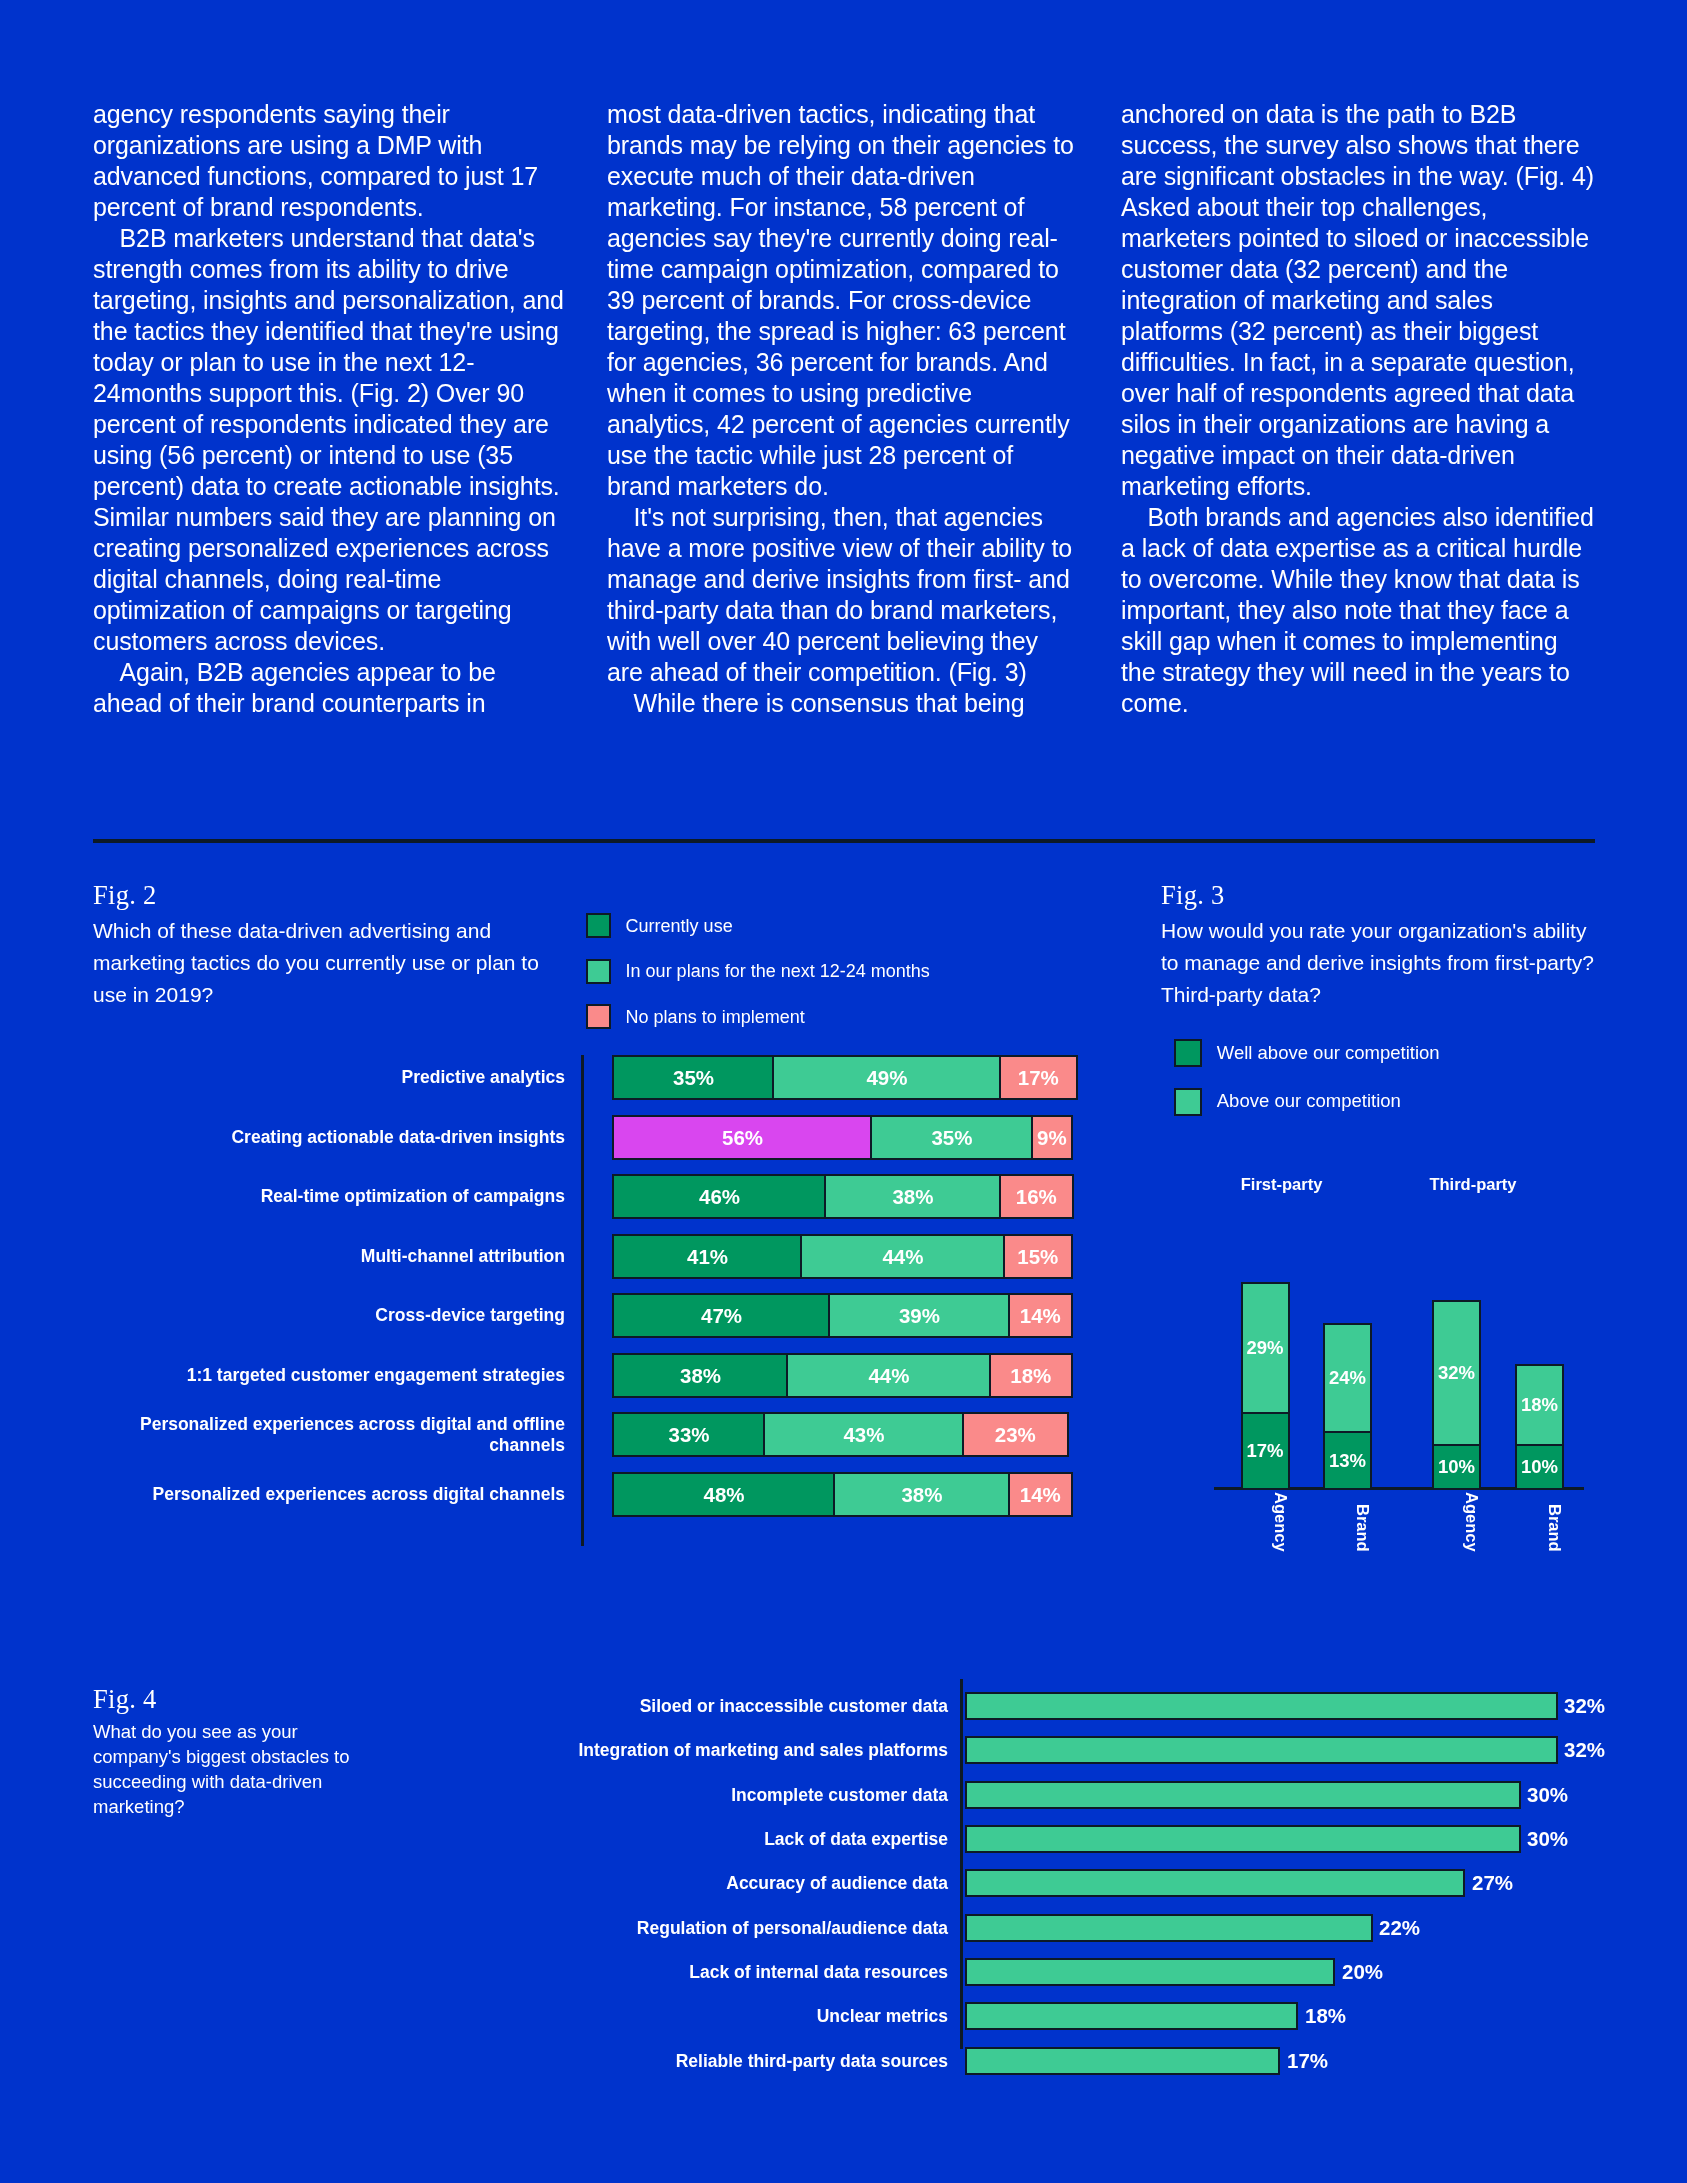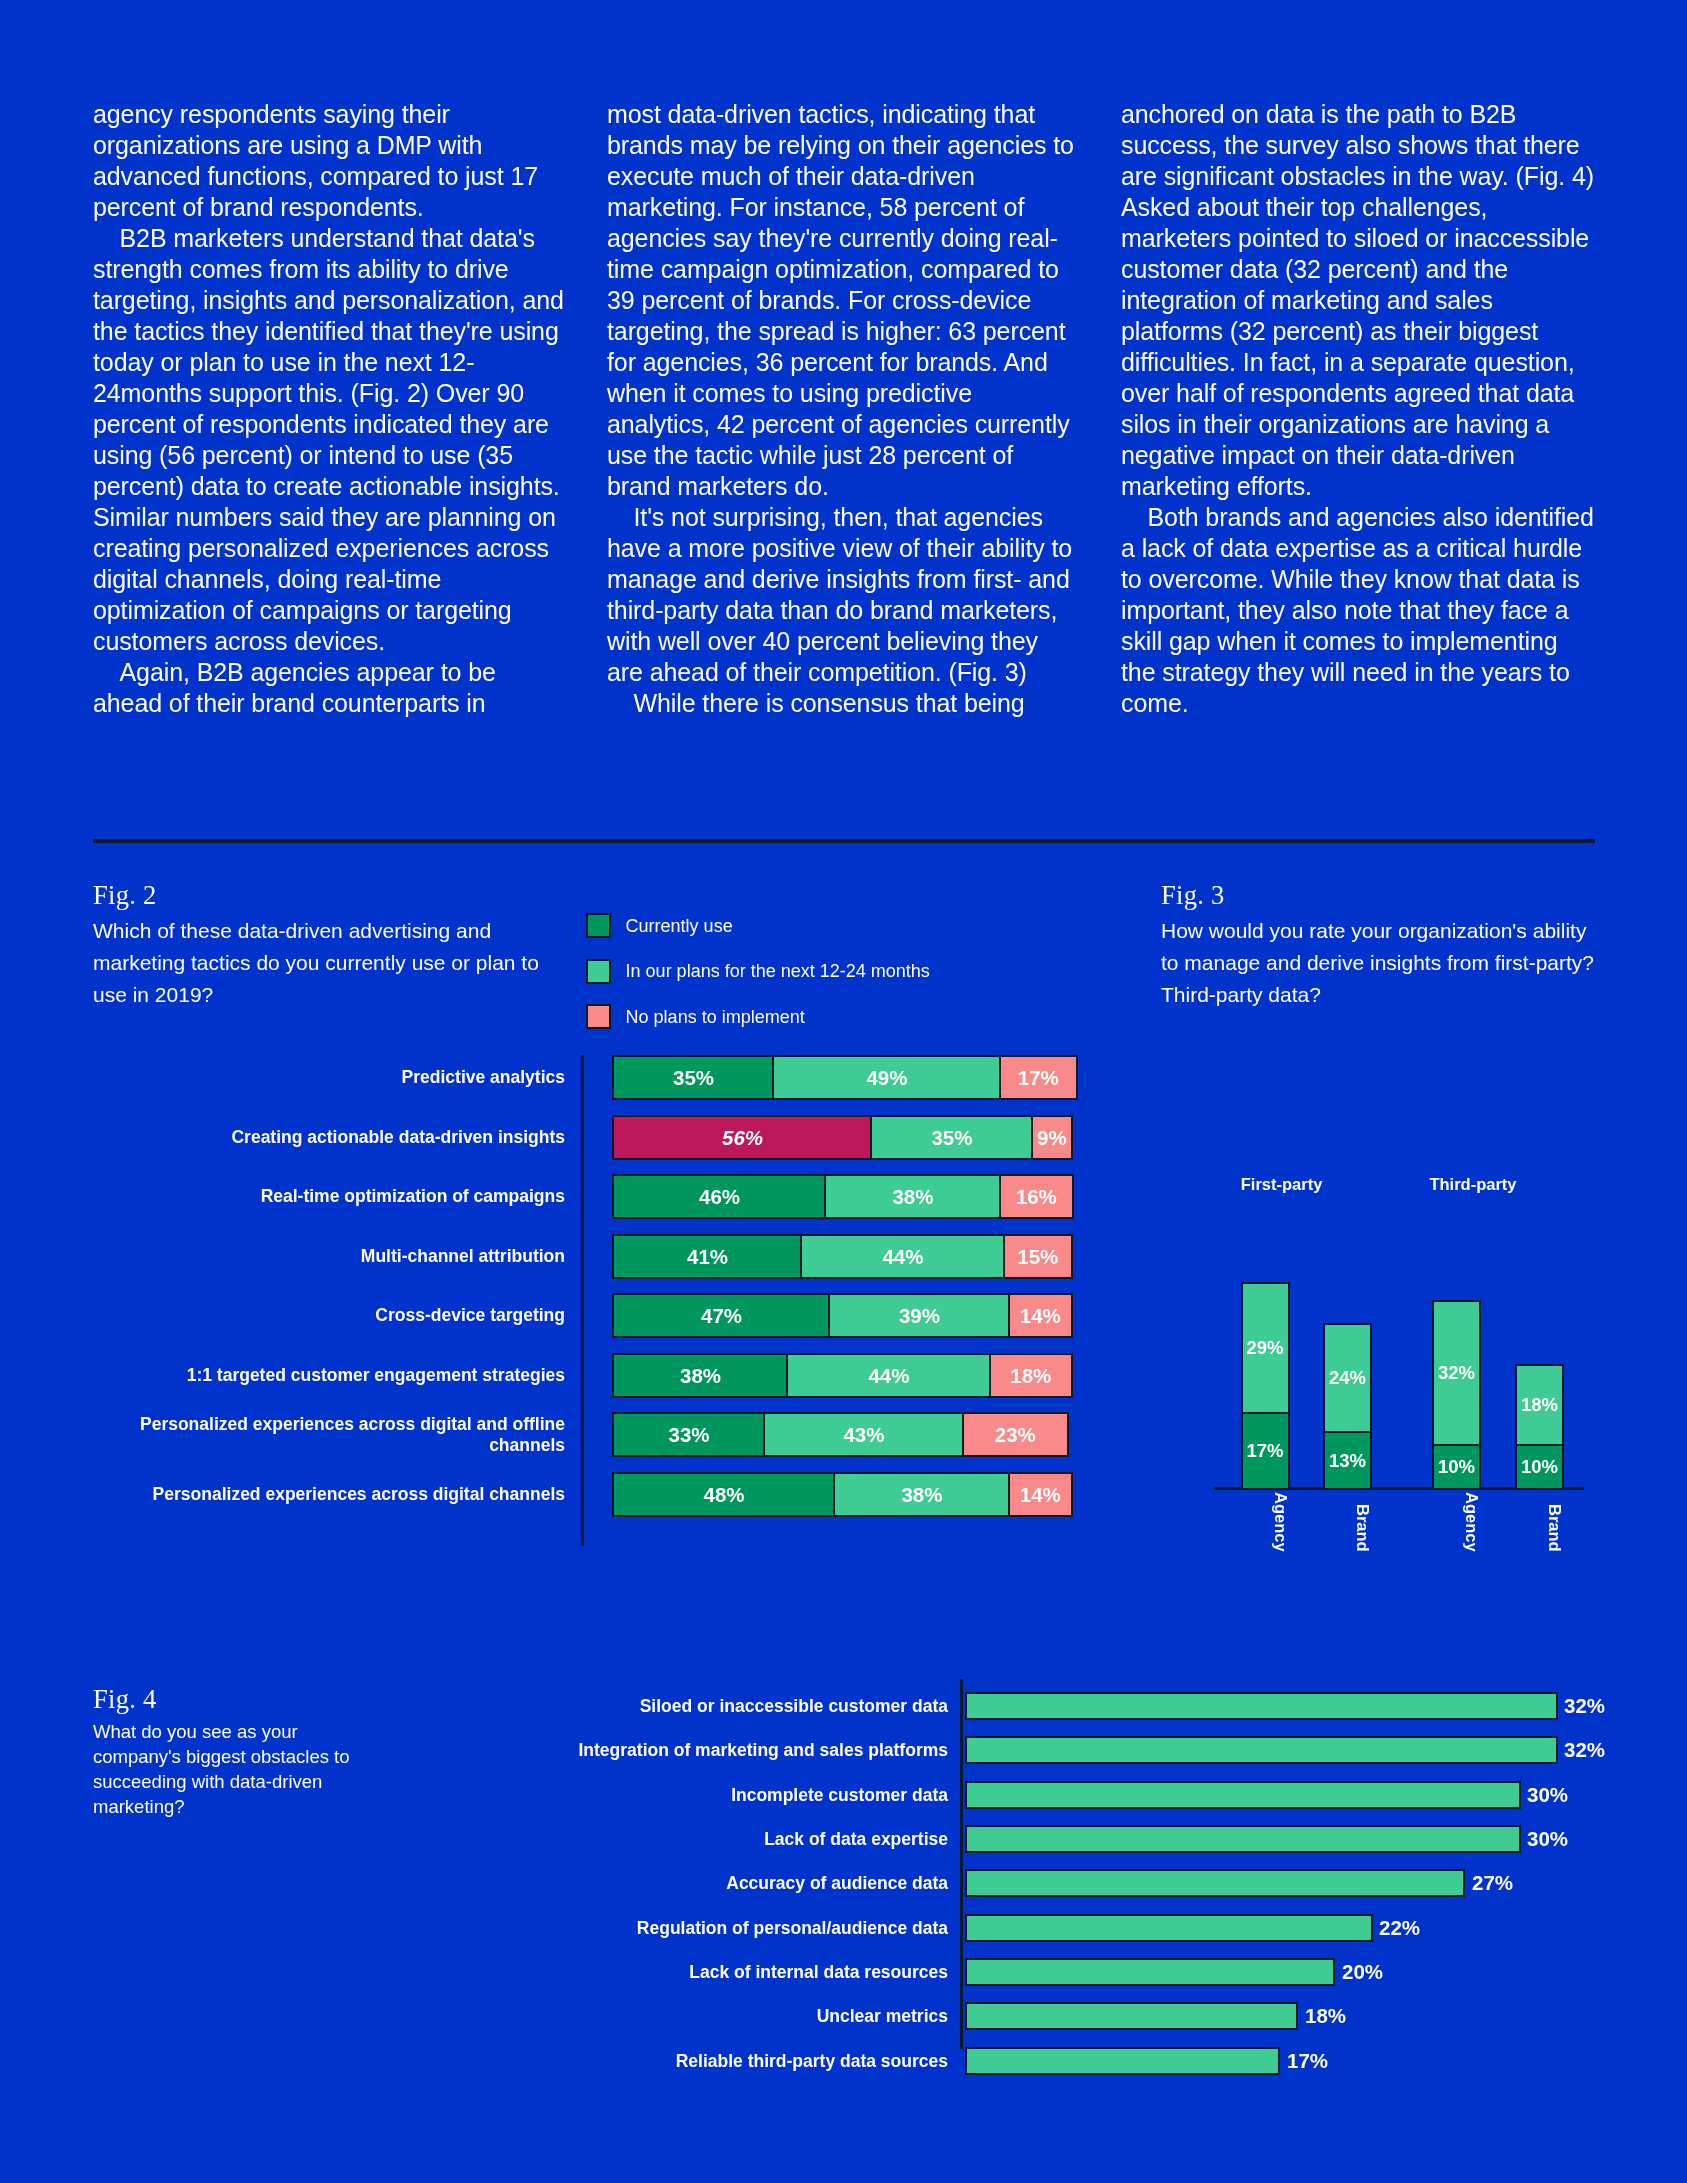--- a/index.html
+++ b/index.html
@@ -221,21 +221,21 @@
         <div class="f2label">Predictive analytics</div>
         <div class="f2bars">
           <div class="seg" style="width: 163px; background: rgb(0, 151, 95);">35%</div>
           <div class="seg" style="width: 229px; background: rgb(62, 203, 148);">49%</div>
           <div class="seg" style="width: 79px; background: rgb(250, 138, 138);">17%</div>
         </div>
       </div>
       <div class="f2row" style="top: 60px; width: 973px;">
         <div class="f2label">Creating actionable data-driven insights</div>
         <div class="f2bars">
-          <div class="seg" style="width: 261px; background: #be185d; font-style: italic;">56%</div>
+          <div class="seg" style="width: 261px; background: #d946ef;">56%</div>
           <div class="seg" style="width: 163px; background: rgb(62, 203, 148);">35%</div>
           <div class="seg" style="width: 42px; background: rgb(250, 138, 138);">9%</div>
         </div>
       </div>
       <div class="f2row" style="top: 119px; width: 973px;">
         <div class="f2label">Real-time optimization of campaigns</div>
         <div class="f2bars">
           <div class="seg" style="width: 215px; background: rgb(0, 151, 95);">46%</div>
           <div class="seg" style="width: 177px; background: rgb(62, 203, 148);">38%</div>
           <div class="seg" style="width: 75px; background: rgb(250, 138, 138);">16%</div>
@@ -282,20 +282,30 @@
         </div>
       </div>
     </div>
 </div>
 
 <div id="fig3">
   <div class="head">
     <p class="fig-label">Fig. 3</p>
     <p class="fig-q">How would you rate your organization's ability to manage and derive insights from first-party? Third-party data?</p>
   </div>
+  <div class="legend" id="fig3-legend">
+      <div class="legend-row">
+        <span class="swatch" style="background: rgb(0, 151, 95); width: 28px; height: 28px;"></span>
+        <span class="lg-text" style="font-size: 18.5px;">Well above our competition</span>
+      </div>
+      <div class="legend-row">
+        <span class="swatch" style="background: rgb(62, 203, 148); width: 28px; height: 28px;"></span>
+        <span class="lg-text" style="font-size: 18.5px;">Above our competition</span>
+      </div>
+    </div>
   <div class="plot" id="fig3-plot">
     <div class="f3axis"></div>
   <div class="f3group-title" style="left: 14.6px; top: -29px;">First-party</div>
       <div class="f3group-title" style="left: 206px; top: -29px;">Third-party</div>
       <div class="f3bar" style="left: 26.5px;">
         <div class="f3seg" style="height: 132px; background: rgb(62, 203, 148);">29%</div>
         <div class="f3seg" style="height: 78px; background: rgb(0, 151, 95);">17%</div>
         <div class="f3cat">Agency</div>
       </div>
       <div class="f3bar" style="left: 109px;">

